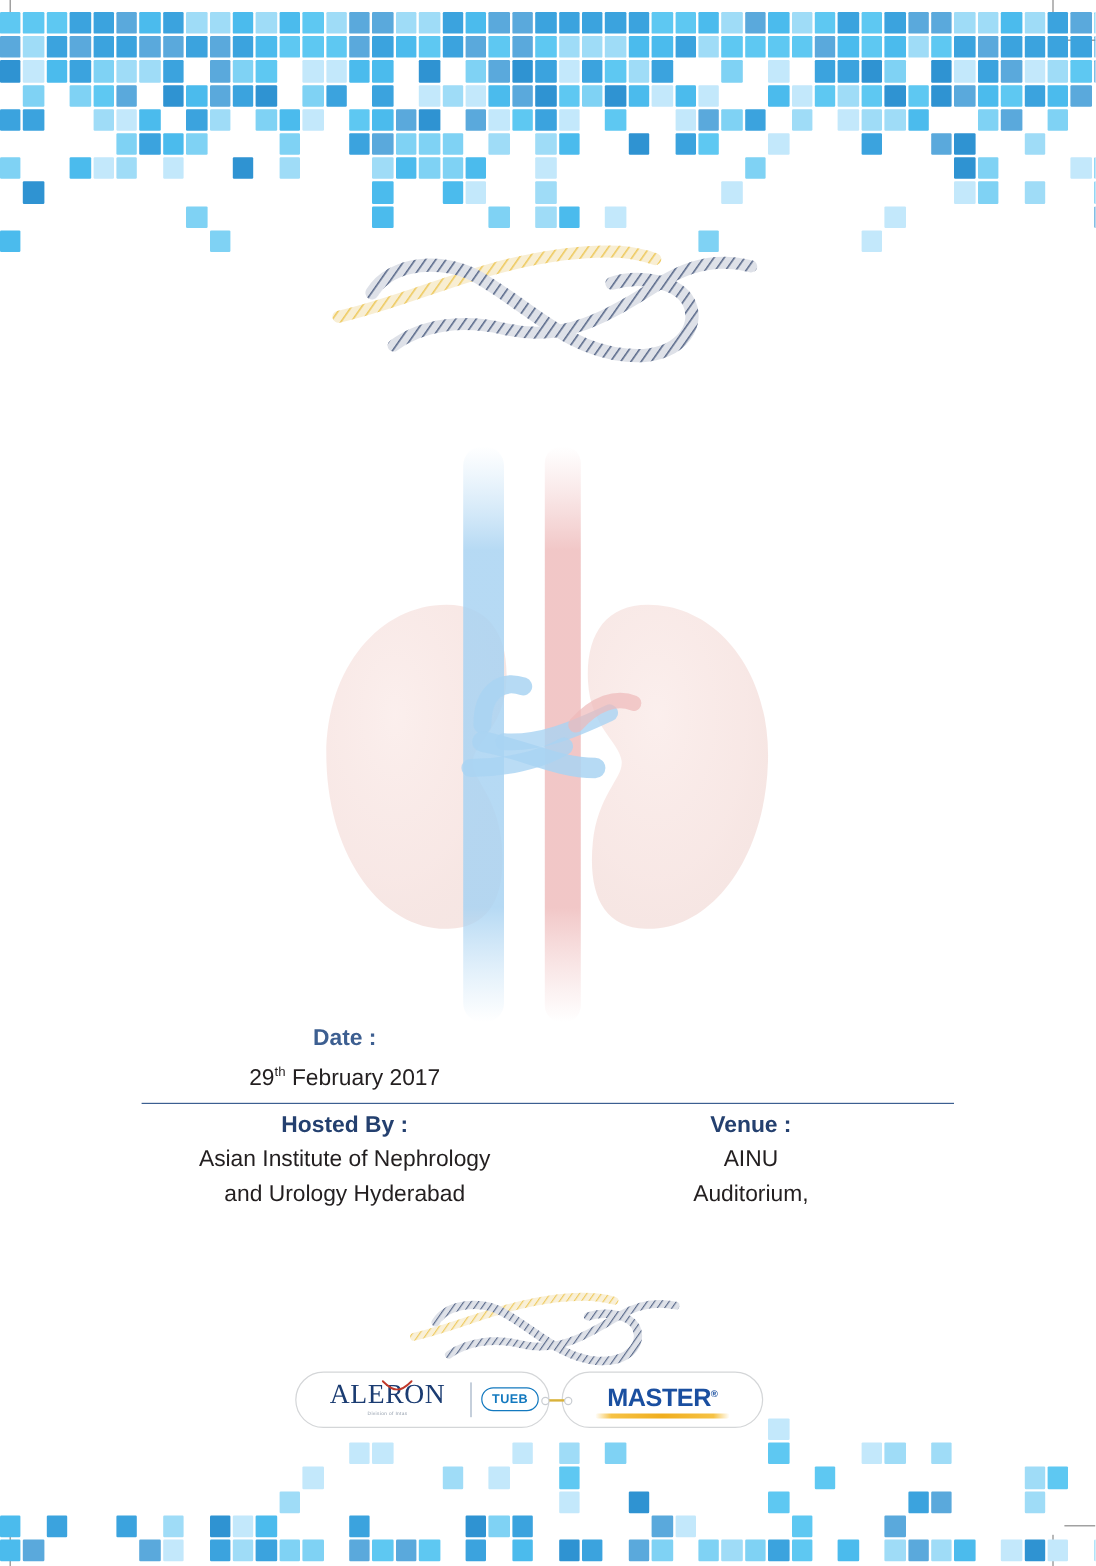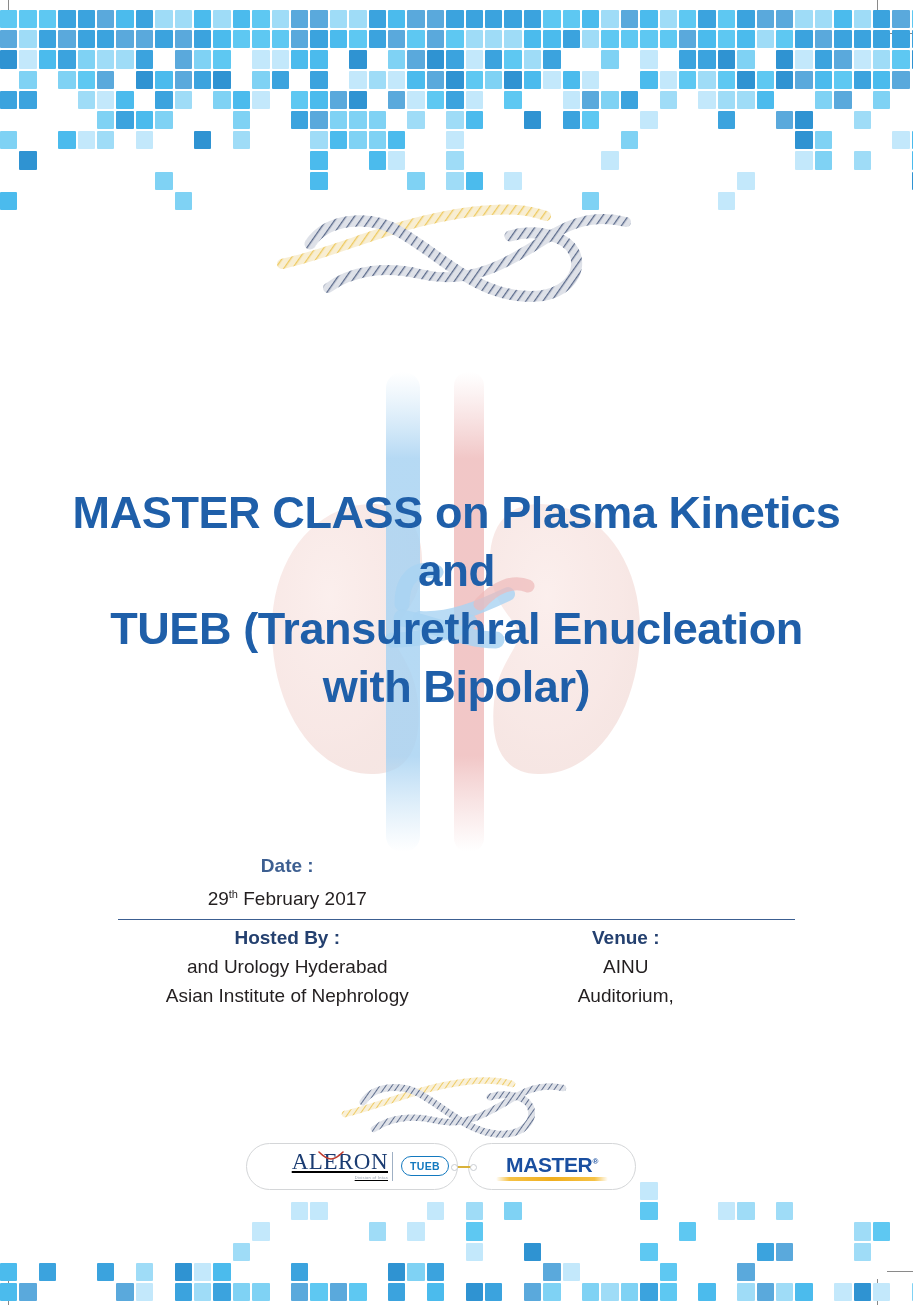--- a/index.html
+++ b/index.html
@@ -39,21 +39,21 @@
   .dval .lead{font-weight:bold;color:#24406f;}
   .rule{height:1px;background:#3c5f91;margin:6px 0 4px 0;}
   
   .logos{position:absolute;left:246px;top:1143px;width:420px;height:50px;}
   .logo-pill{
     position:absolute;top:0;height:47px;border:1px solid #d4d6d8;border-radius:24px;
     background:#ffffff;box-sizing:border-box;
   }
   .pill-a{left:0;width:212px;}
   .pill-b{left:222px;width:168px;}
-  .aleron-wrap{position:absolute;left:12px;top:5px;width:130px;text-align:right;text-decoration:underline;}
+  .aleron-wrap{position:absolute;left:12px;top:5px;width:130px;text-align:center;}
   .aleron{
     font-family:"Liberation Serif",serif;font-size:23px;color:#1b3c72;letter-spacing:0.5px;
     line-height:27px;
   }
   .aleron-sub{font-size:4px;color:#8e99a8;letter-spacing:.3px;line-height:6px;}
   .aleron-tick{position:absolute;left:72px;top:3px;width:26px;height:9px;}
   .divider-bar{position:absolute;left:146px;top:9px;width:1px;height:29px;background:#9fb0c4;}
   .intas{
     position:absolute;left:155px;top:13px;width:48px;height:20px;
     border:1.4px solid #1379bf;border-radius:10px;color:#1379bf;
@@ -410,40 +410,34 @@
       <rect x="258" y="0" width="30" height="480" rx="14" fill="url(#artG)"></rect>
 
       <path d="M206 232 C206 204 222 194 240 200" fill="none" stroke="#a9d3f2" stroke-width="15" stroke-linecap="round" opacity=".85"></path>
       <path d="M206 246 C240 252 268 268 300 268" fill="none" stroke="#a9d3f2" stroke-width="17" stroke-linecap="round" opacity=".85"></path>
       <path d="M224 246 C254 248 282 236 312 222" fill="none" stroke="#a9d3f2" stroke-width="14" stroke-linecap="round" opacity=".8"></path>
       <path d="M274 250 C254 262 222 268 196 268" fill="none" stroke="#a9d3f2" stroke-width="15" stroke-linecap="round" opacity=".8"></path>
       <path d="M284 232 C300 214 318 208 332 214" fill="none" stroke="#eeb9b9" stroke-width="13" stroke-linecap="round" opacity=".7"></path>
     </svg>
   </div>
 
-  <div class="title">
-    <div>MASTER CLASS on Plasma Kinetics</div>
-    <div class="l2">and</div>
-    <div>TUEB (Transurethral Enucleation</div>
-    <div>with Bipolar)</div>
-  </div>
 
   <div class="details">
     <div class="drow">
       <div class="dcell">
         <div class="dlabel">Date :</div>
         <div class="dval"><span>29</span><sup>th</sup><span> February 2017</span></div>
       </div>
     </div>
     <div class="rule"></div>
     <div class="drow">
       <div class="dcell">
         <div class="dlabel dark">Hosted By :</div>
+        <div class="dval">Asian Institute of Nephrology</div>
         <div class="dval">and Urology Hyderabad</div>
-        <div class="dval">Asian Institute of Nephrology</div>
       </div>
       <div class="dcell">
         <div class="dlabel dark">Venue :</div>
         <div class="dval">AINU</div>
         <div class="dval">Auditorium,</div>
       </div>
     </div>
   </div>
 
   <div class="rope-bot">

